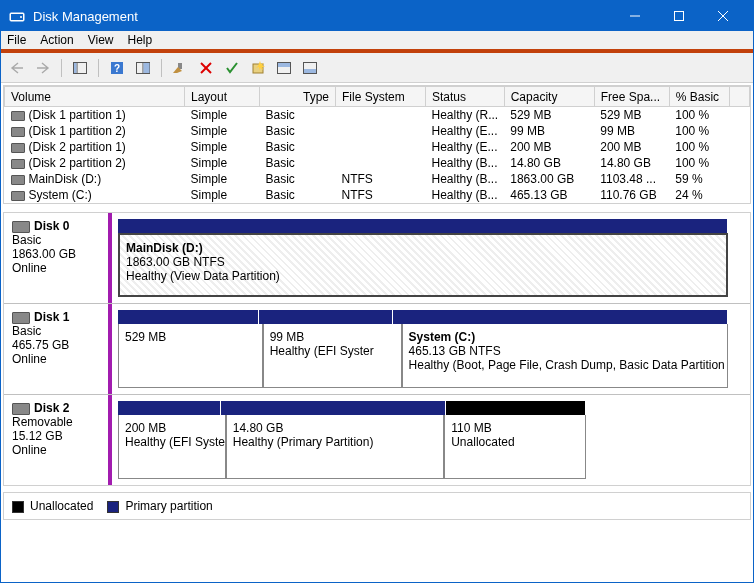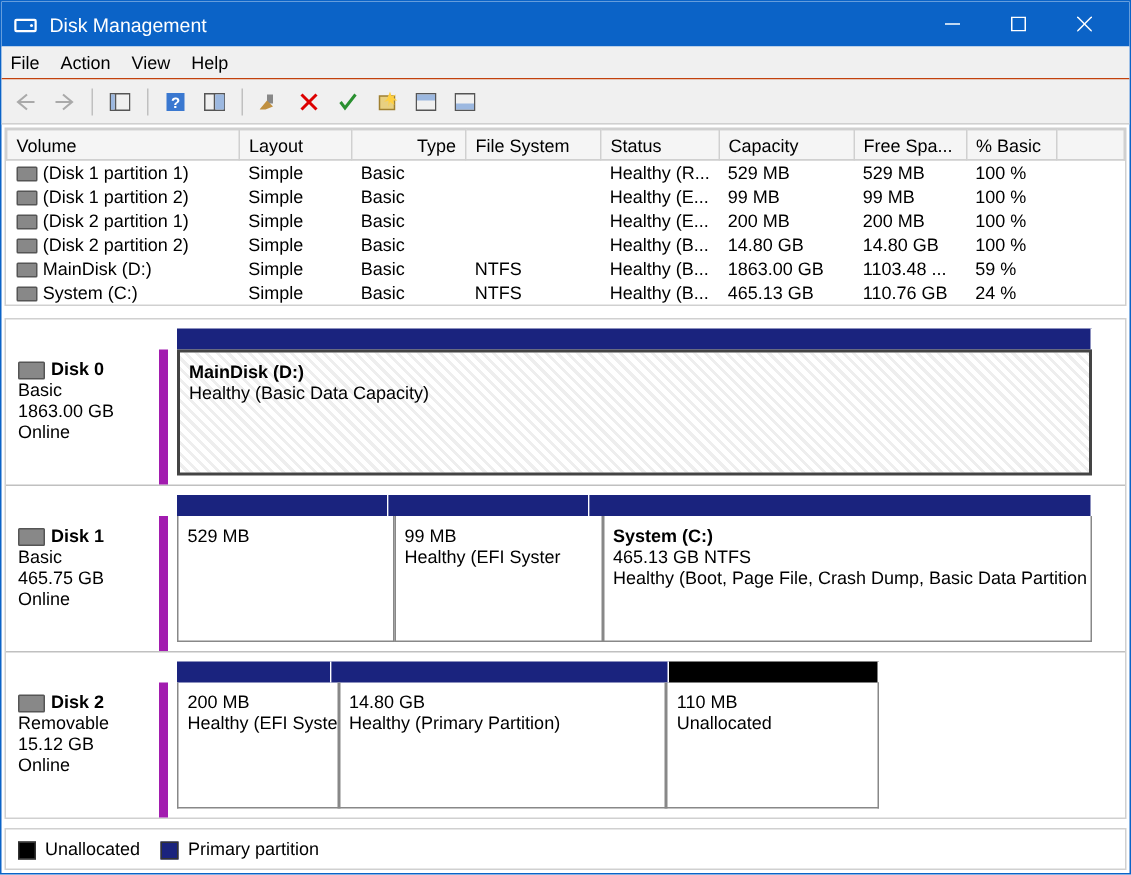--- a/index.html
+++ b/index.html
@@ -4,38 +4,38 @@
 <style>
   * { box-sizing: border-box; margin: 0; padding: 0; }
   body { font-family: "Segoe UI", Tahoma, sans-serif; font-size: 12px; background: #fff; width: 754px; height: 583px; overflow: hidden; border: 1px solid #0b63c7; }
   
   .titlebar { background: #0b63c7; color: #fff; height: 30px; display: flex; align-items: center; padding: 0 8px; }
   .titlebar .app-icon { width: 16px; height: 16px; margin-right: 8px; display: inline-flex; }
   .titlebar .title { flex: 1; font-size: 13px; }
   .titlebar .winbtn { width: 44px; height: 30px; display: flex; align-items: center; justify-content: center; }
   .titlebar .winbtn svg { pointer-events: none; }
   
-  .menubar { background: #f0f0f0; height: 22px; display: flex; align-items: center; padding: 0 6px; gap: 14px; border-bottom: 1px solid #c2410c;}
+  .menubar { background: #f0f0f0; height: 22px; display: flex; align-items: center; padding: 0 6px; gap: 14px; border-bottom: 4px solid #c2410c;}
   .menubar .menu { font-size: 12px; }
   
   .toolbar { background: #f0f0f0; height: 30px; display: flex; align-items: center; padding: 0 4px; gap: 2px; border-bottom: 1px solid #d0d0d0; }
   .tool { width: 24px; height: 22px; display: flex; align-items: center; justify-content: center; }
   .tool.disabled { opacity: 0.45; }
   .tool-sep { width: 1px; height: 18px; background: #c0c0c0; margin: 0 4px; }
   
   .vol-wrap { border: 1px solid #d0d0d0; margin: 2px; }
   table.vols { width: 100%; border-collapse: collapse; font-size: 12px; }
   table.vols th { text-align: left; font-weight: normal; background: #f5f5f5; border: 1px solid #d0d0d0; padding: 2px 6px; height: 20px; }
   table.vols td { padding: 1px 6px; white-space: nowrap; overflow: hidden; }
   .volicon { display: inline-block; width: 14px; height: 10px; background: #888; border: 1px solid #555; margin-right: 4px; position: relative; border-radius: 1px; vertical-align: middle;}
   
   .disks { margin: 8px 2px 2px 2px; border: 1px solid #d0d0d0; }
   .disk-row { display: flex; border-top: 1px solid #c0c0c0; }
   .disk-row:first-child { border-top: none; }
-  .disk-left { width: 108px; padding: 6px 8px; border-right: 6px solid #a21caf; min-height: 90px; margin-top: 20px; }
+  .disk-left { width: 108px; padding: 6px 8px; border-right: 4px solid #a21caf; min-height: 90px; }
   .disk-left .dicon { width: 18px; height: 12px; background: #888; border: 1px solid #555; display: inline-block; margin-right: 4px; vertical-align: middle; border-radius: 1px;}
   .disk-left .dname { font-weight: bold; }
   .disk-right { flex: 1; position: relative; padding: 6px 6px; display: flex; flex-direction: column; }
   .band { height: 14px; display: flex; width: 100%; }
   .band .seg { height: 100%; border-right: 1px solid #fff; }
   .boxes { display: flex; flex: 1; }
   .boxes .part { border: 1px solid #888; border-top: none; padding: 6px 6px; overflow: hidden; white-space: nowrap; font-size: 12px; }
   .boxes .part .pname { font-weight: bold; }
   .selected-part { border: 2px solid #444 !important; background: repeating-linear-gradient(45deg, #fff, #fff 3px, #eee 3px, #eee 5px); }
   
@@ -147,21 +147,21 @@
         <rect x="0.5" y="0.5" width="13" height="11" fill="none" stroke="#555"></rect>
         <rect x="1" y="7" width="12" height="4" fill="#9cb8e0"></rect>
       </svg>
     </div>
 </div>
 
 <div class="vol-wrap">
   <table class="vols">
     <thead>
         <tr id="vol-head">
-          <th style="width: 155px;">Volume</th>
+          <th style="width: 180px;">Volume</th>
           <th style="width: 75px;">Layout</th>
           <th style="width: 70px; padding-left: 43px;">Type</th>
           <th style="width: 90px;">File System</th>
           <th style="width: 70px;">Status</th>
           <th style="width: 90px;">Capacity</th>
           <th style="width: 75px; margin-left: 23px;">Free Spa...</th>
           <th style="width: 60px;">% Basic</th>
           <th></th>
         </tr>
       </thead>
@@ -244,21 +244,22 @@
         <div>1863.00 GB</div>
         <div>Online</div>
       </div>
       <div class="disk-right" style="max-width: 622px; width: 622px; flex: 0 0 622px;">
         <div class="band">
           <div class="seg" style="flex: 1 1 0%; background: rgb(26, 35, 126);"></div>
         </div>
         <div class="boxes">
           <div class="part selected-part" style="flex: 1 1 0%;">
             <div class="pname">MainDisk  (D:)</div>
-            <div>Healthy (Basic Data Capacity)</div>
+            <div>1863.00 GB NTFS</div>
+            <div>Healthy (View Data Partition)</div>
           </div>
         </div>
       </div>
     </div>
     <div class="disk-row">
       <div class="disk-left">
         <div><span class="dicon"></span><span class="dname">Disk 1</span></div>
         <div>Basic</div>
         <div>465.75 GB</div>
         <div>Online</div>

